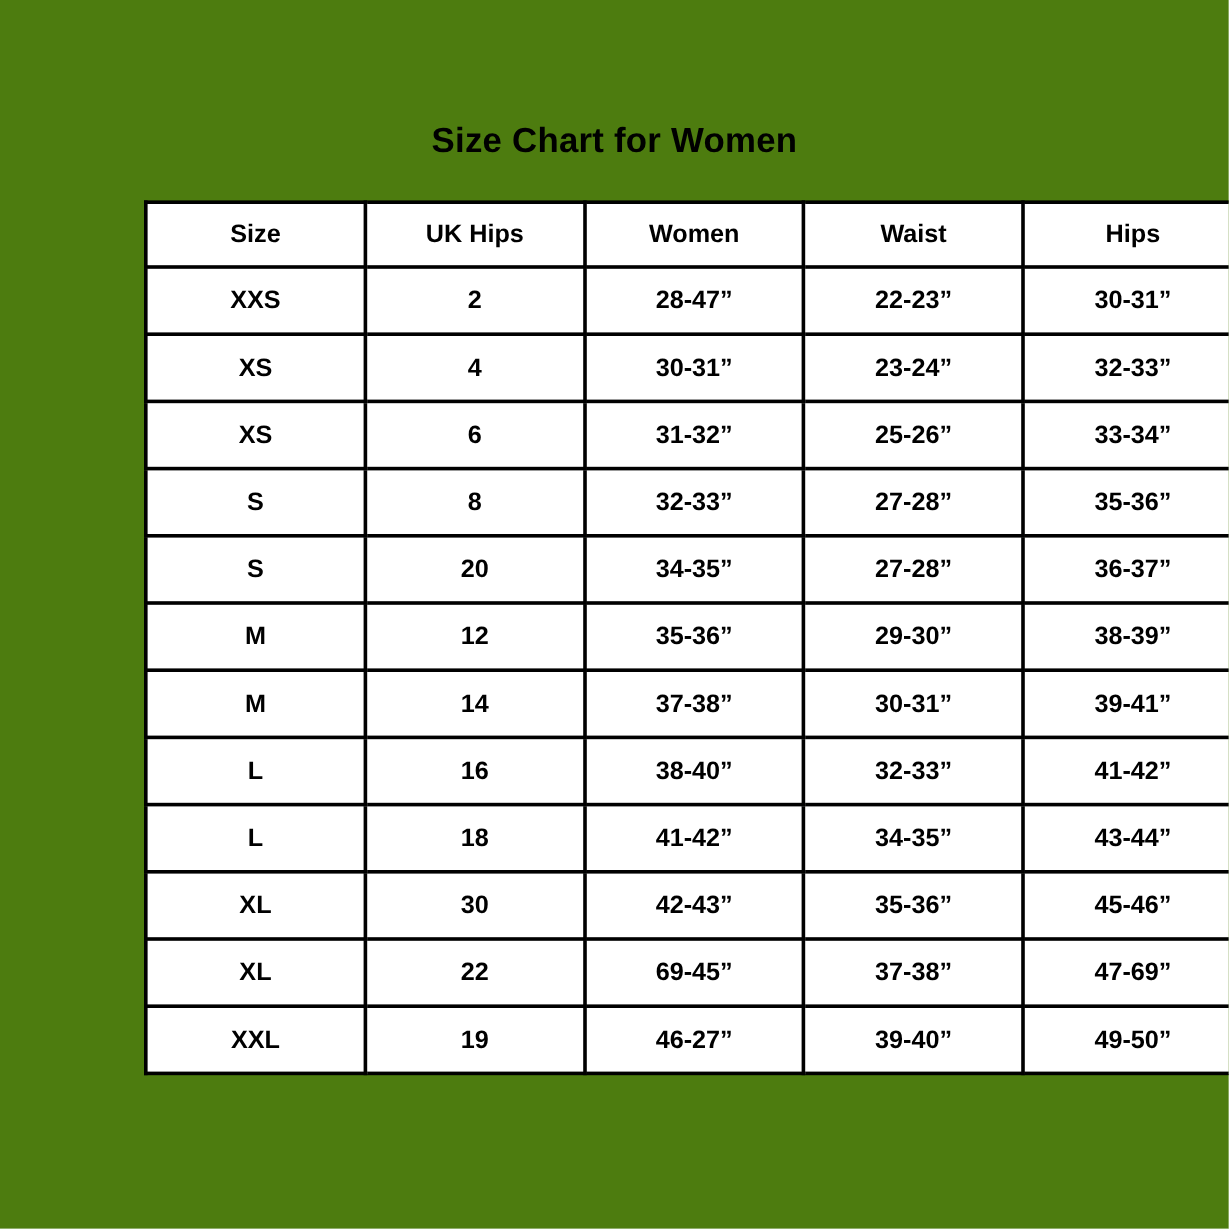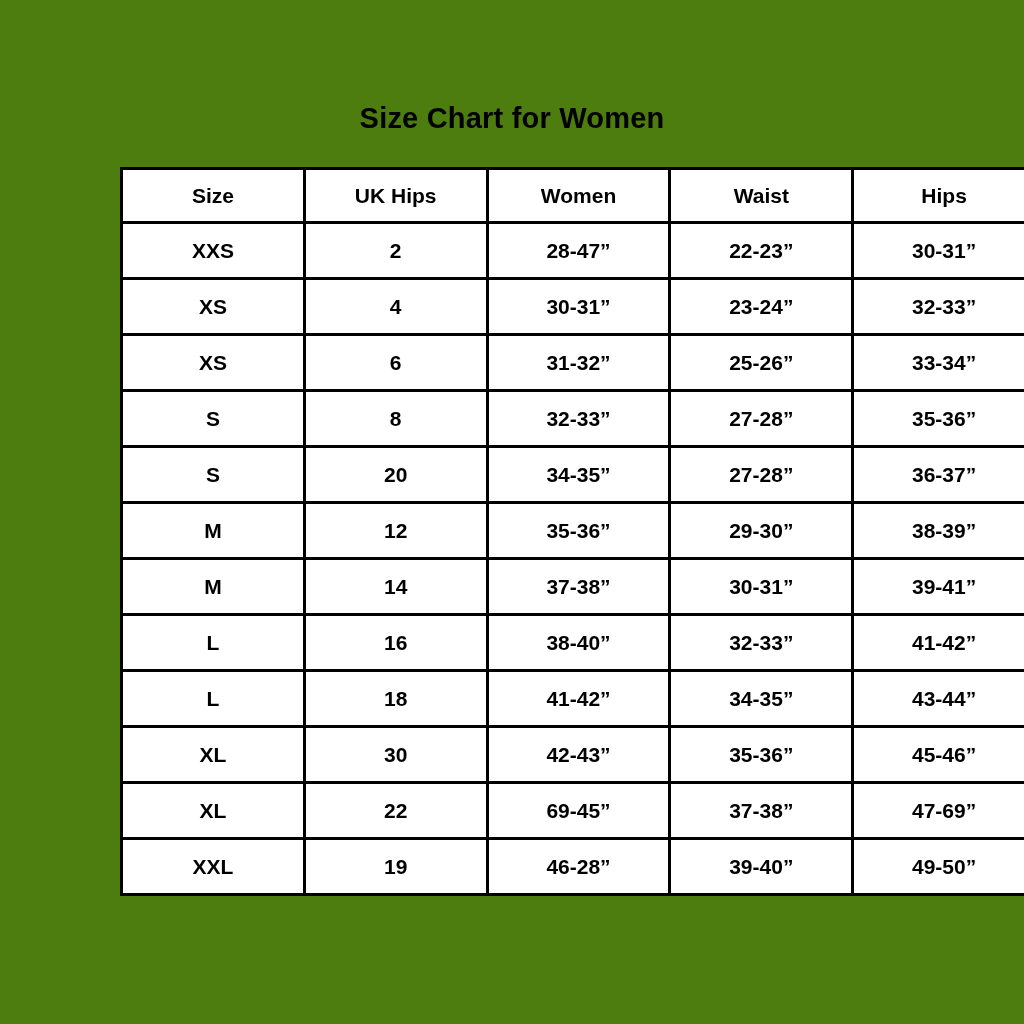--- a/index.html
+++ b/index.html
@@ -143,19 +143,19 @@
         <tr>
           <td>XL</td>
           <td>22</td>
           <td>69-45”</td>
           <td>37-38”</td>
           <td>47-69”</td>
         </tr>
         <tr>
           <td>XXL</td>
           <td>19</td>
-          <td>46-28”</td>
+          <td>46-27”</td>
           <td>39-40”</td>
           <td>49-50”</td>
         </tr>
       </tbody>
   </table>
 </div>
 
 </body></html>

